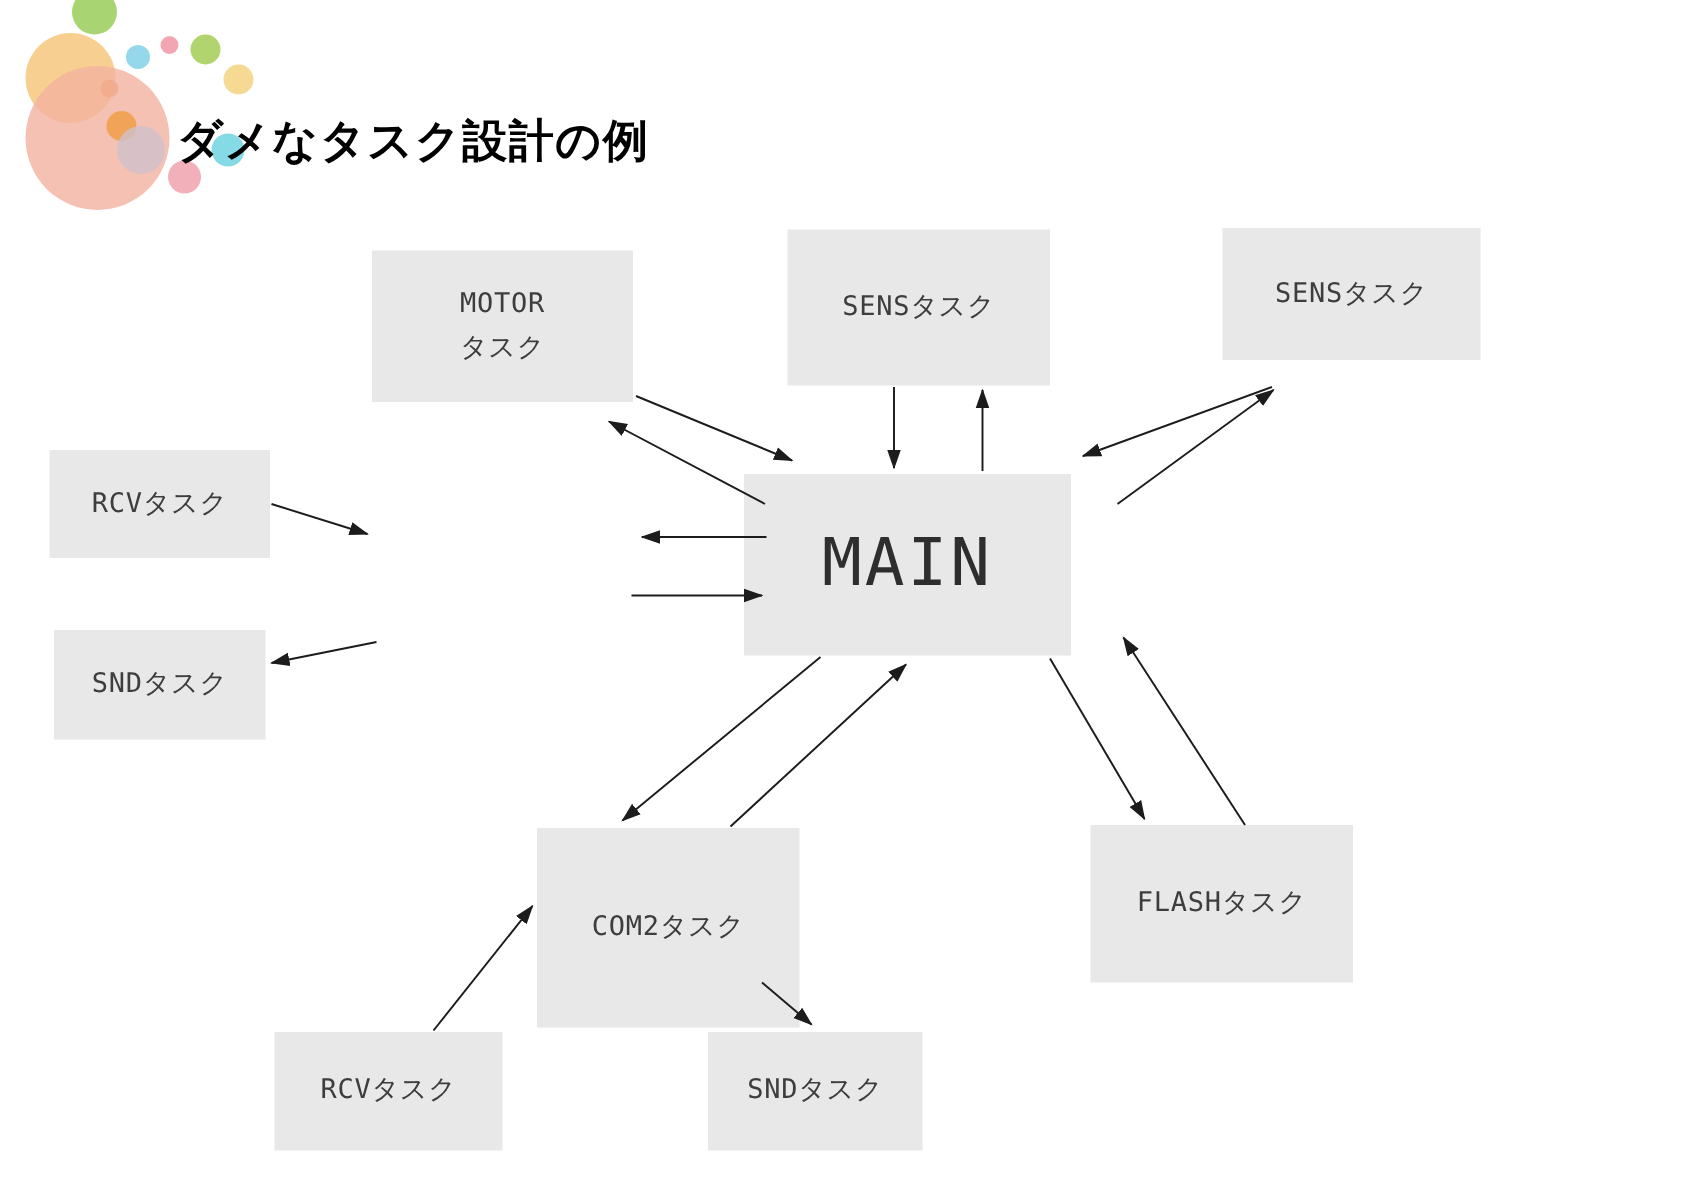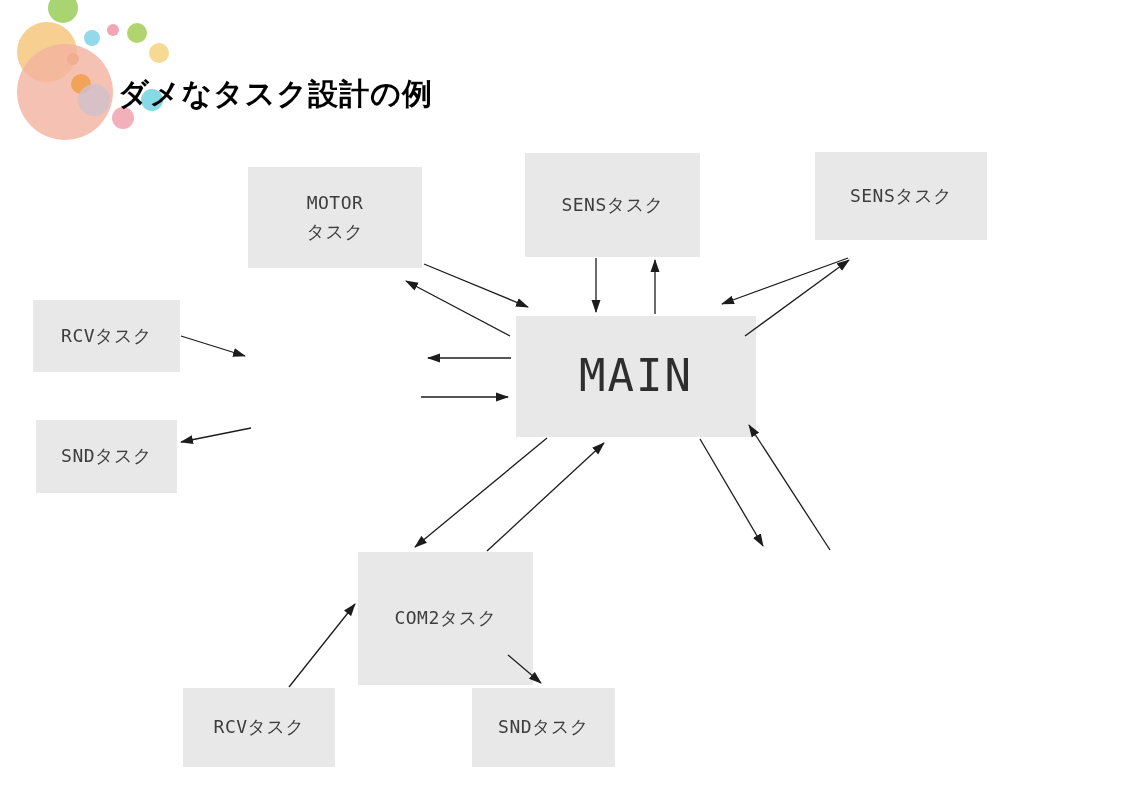--- a/index.html
+++ b/index.html
@@ -81,25 +81,28 @@
       </div>
       <div class="node" style="left: 815px; top: 152px; width: 172px; height: 88px;">
         <div>SENSタスク</div>
       </div>
       <div class="node" style="left: 33px; top: 300px; width: 147px; height: 72px;">
         <div>RCVタスク</div>
       </div>
       <div class="node" style="left: 36px; top: 420px; width: 141px; height: 73px;">
         <div>SNDタスク</div>
       </div>
-      <div class="node large" style="left: 516px; top: 316px; width: 240px; height: 121px;">
+      <div class="node large" style="left: 496px; top: 316px; width: 218px; height: 121px;">
         <div>MAIN</div>
       </div>
       <div class="node" style="left: 358px; top: 552px; width: 175px; height: 133px;">
         <div>COM2タスク</div>
+      </div>
+      <div class="node" style="left: 727px; top: 550px; width: 175px; height: 105px;">
+        <div>FLASHタスク</div>
       </div>
       <div class="node" style="left: 183px; top: 688px; width: 152px; height: 79px;">
         <div>RCVタスク</div>
       </div>
       <div class="node" style="left: 472px; top: 688px; width: 143px; height: 79px;">
         <div>SNDタスク</div>
       </div>
     </div>
   <svg class="edges" width="1123" height="794" viewBox="0 0 1123 794" xmlns="http://www.w3.org/2000/svg">
     <defs>

